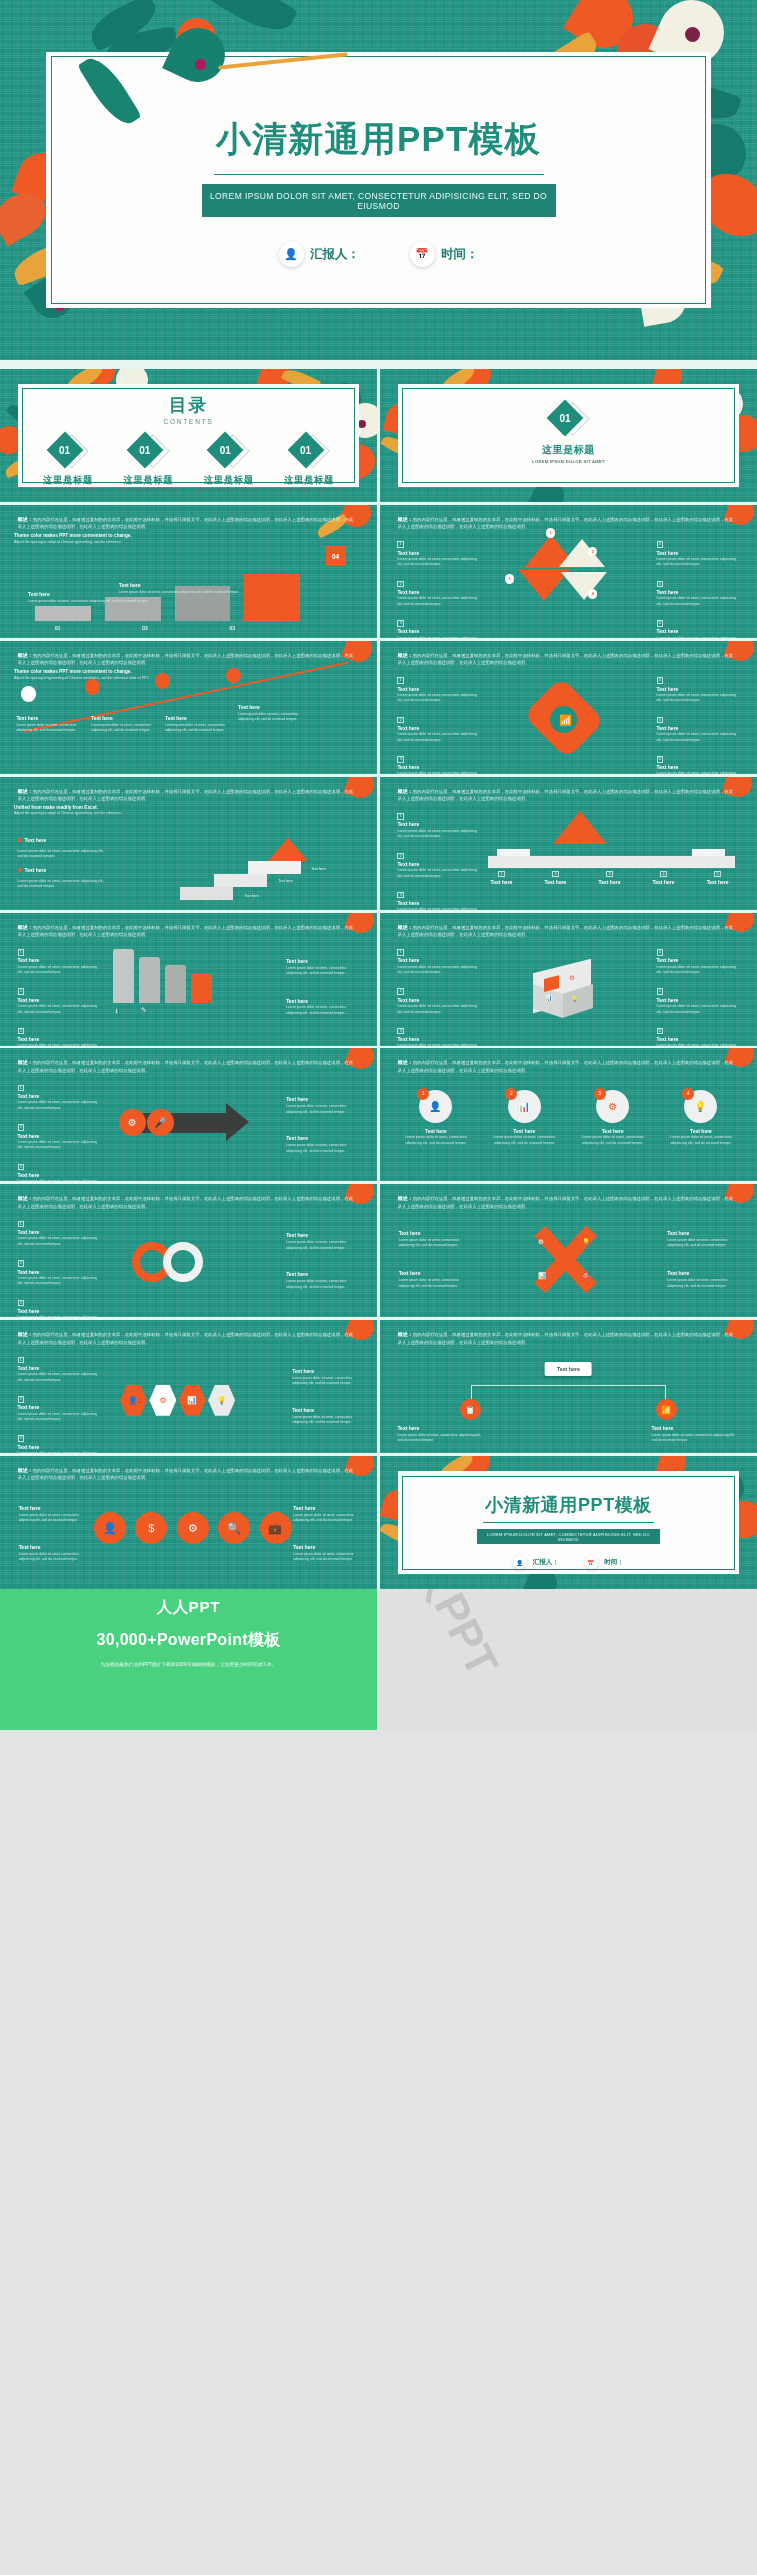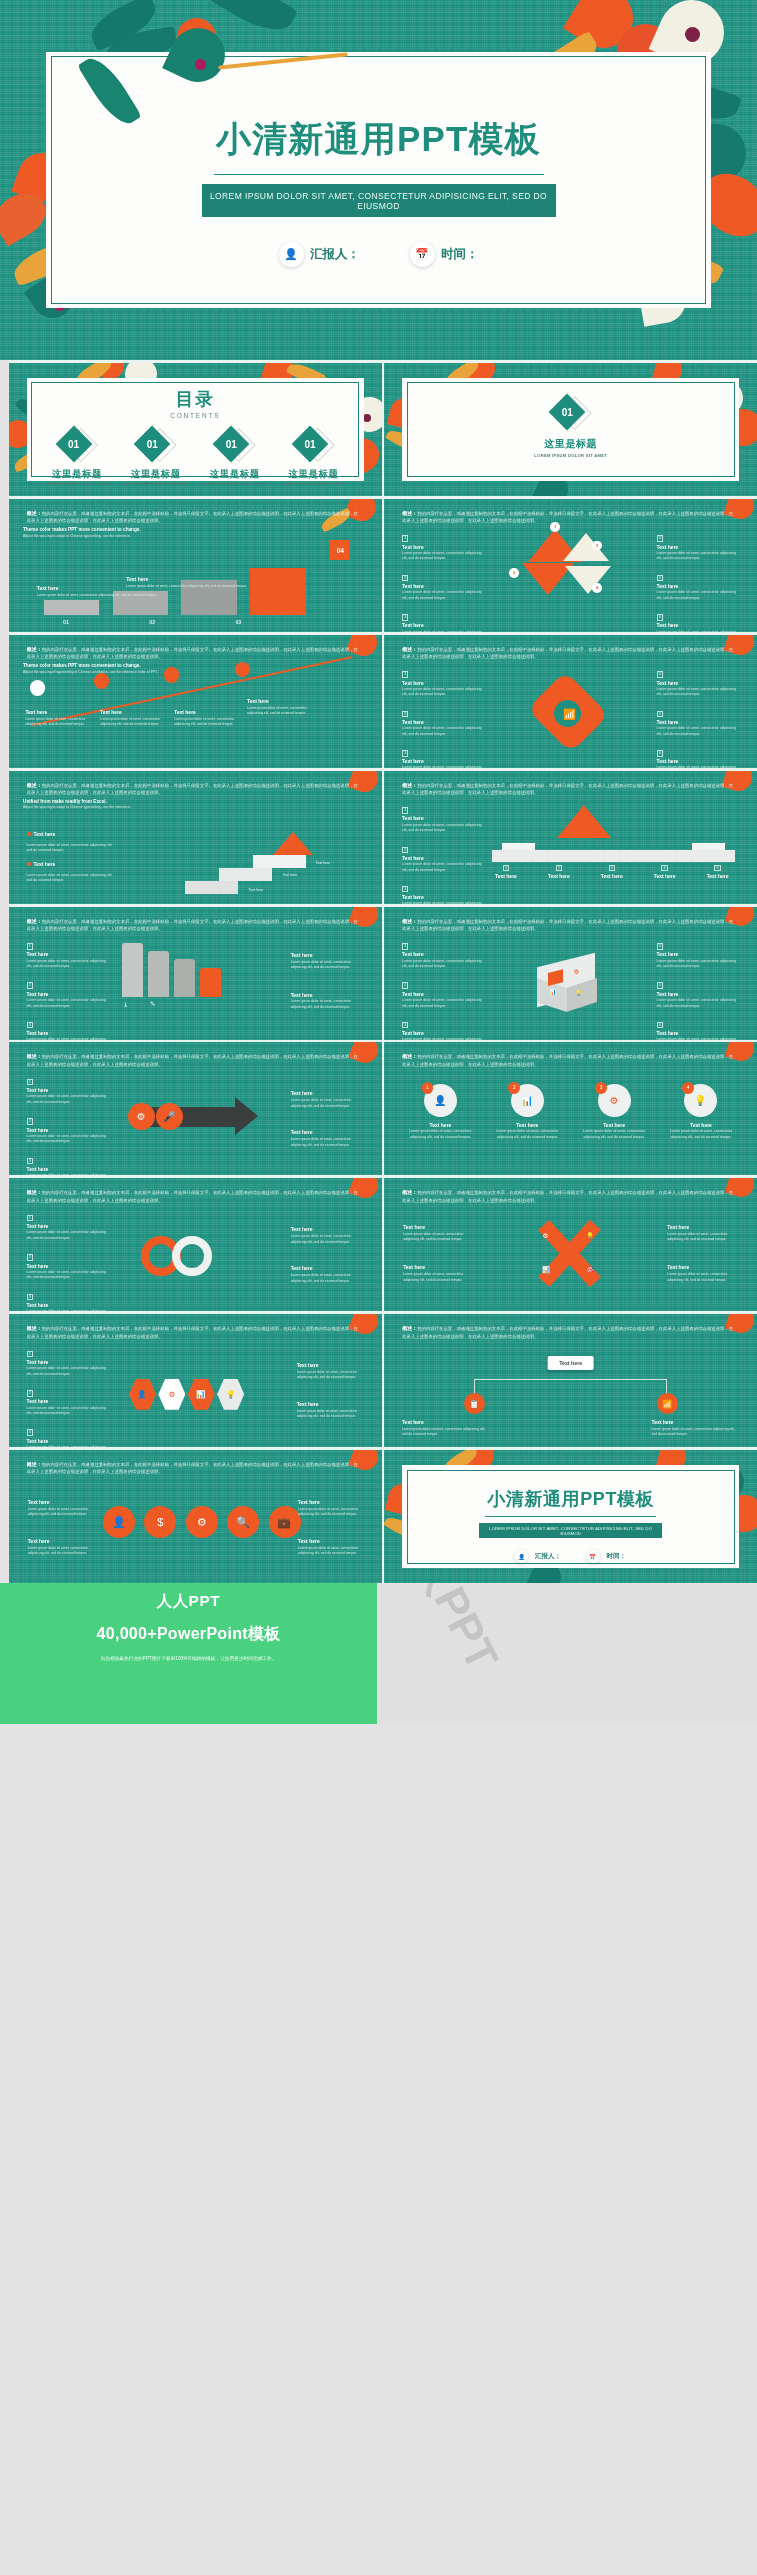--- a/index.html
+++ b/index.html
@@ -48,21 +48,21 @@
   .hero-meta{ margin-top:25px; display:flex; justify-content:center; gap:50px; }
   .meta-item{ display:flex; align-items:center; gap:6.5px; }
   .meta-badge{
     width:25px;height:25px;border-radius:50%;background:#fff;
     box-shadow:0 1.2px 4.1px rgba(0,0,0,.17);
     display:flex;align-items:center;justify-content:center;color:#1f8d7c;font-size:11.2px;
   }
   .meta-label{ font-size:12.4px; font-weight:bold; color:#1f7c6e; }
 
   
-  .grid{ display:grid; grid-template-columns:1fr 1fr; gap:2.9px 2.9px; background:#e8f4f0; padding-top:3px;margin-left:9px;}
+  .grid{ display:grid; grid-template-columns:1fr 1fr; gap:2.9px 2.9px; background:#e8f4f0; padding-top:9px;}
   .sm{ height:133px; position:relative; }
   .sm .inner-frame{ left:17.7px; top:15.3px; right:17.7px; bottom:15.3px; }
 
   
   .contents-head{ position:absolute; left:0; right:0; top:23.6px; text-align:center; z-index:5;}
   .contents-cn{ font-size:17.7px;font-weight:bold;color:#1f8d7c;letter-spacing:1.8px;}
   .contents-en{ font-size:6.5px;color:#5e8a83;letter-spacing:1.8px;margin-top:1.2px;}
   .diamond-row{ position:absolute; left:35px; right:35px; top:66px; display:flex; justify-content:space-between;z-index:5;}
   .dmi{ width:66px; text-align:center; position:relative; }
   .dm-wrap{ position:relative;width:33px;height:33px;margin:0 auto 5.9px; }
@@ -741,21 +741,21 @@
           </div>
         </div>
       </div>
     </div>
 
   </div>
 
   <div class="footer">
     <div class="footer-left">
       <div class="f-brand">人人PPT</div>
-      <div class="f-sub">40,000+PowerPoint模板</div>
+      <div class="f-sub">30,000+PowerPoint模板</div>
       <div class="f-note">为您精选最热行业的PPT图片下载和100%可编辑的模板，让您用更少时间完成工作。</div>
     </div>
     <div class="footer-right">
       <div class="wm" style="left:-17.7px;top:-23.6px;">人人PPT</div>
     </div>
   </div>
 
 </div>
 
 

